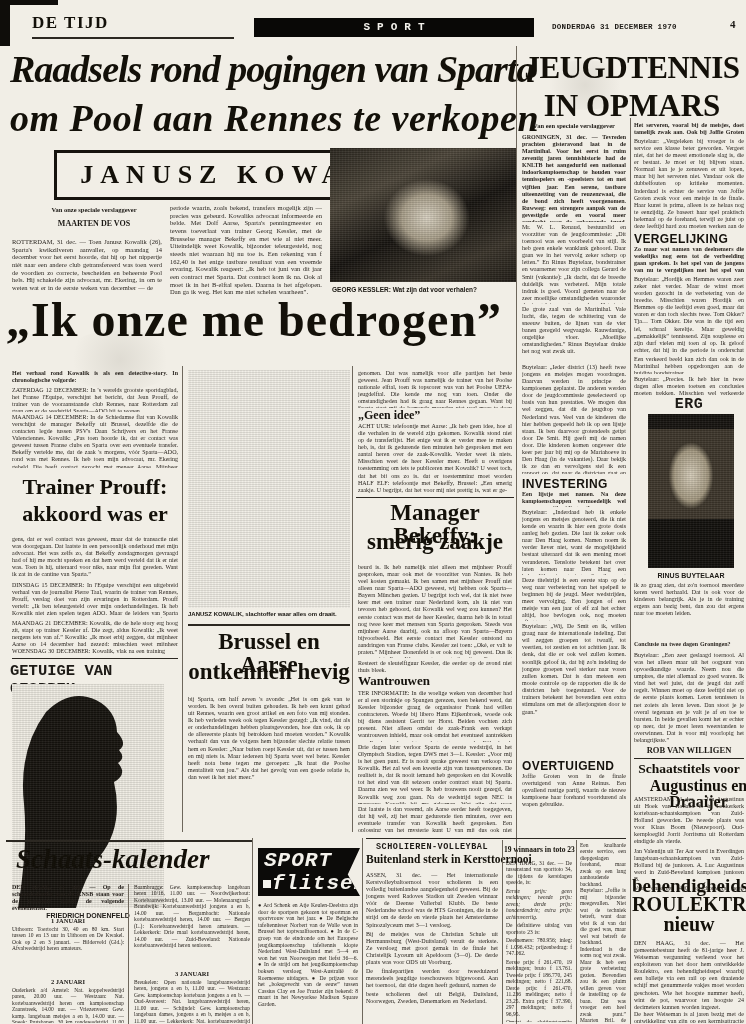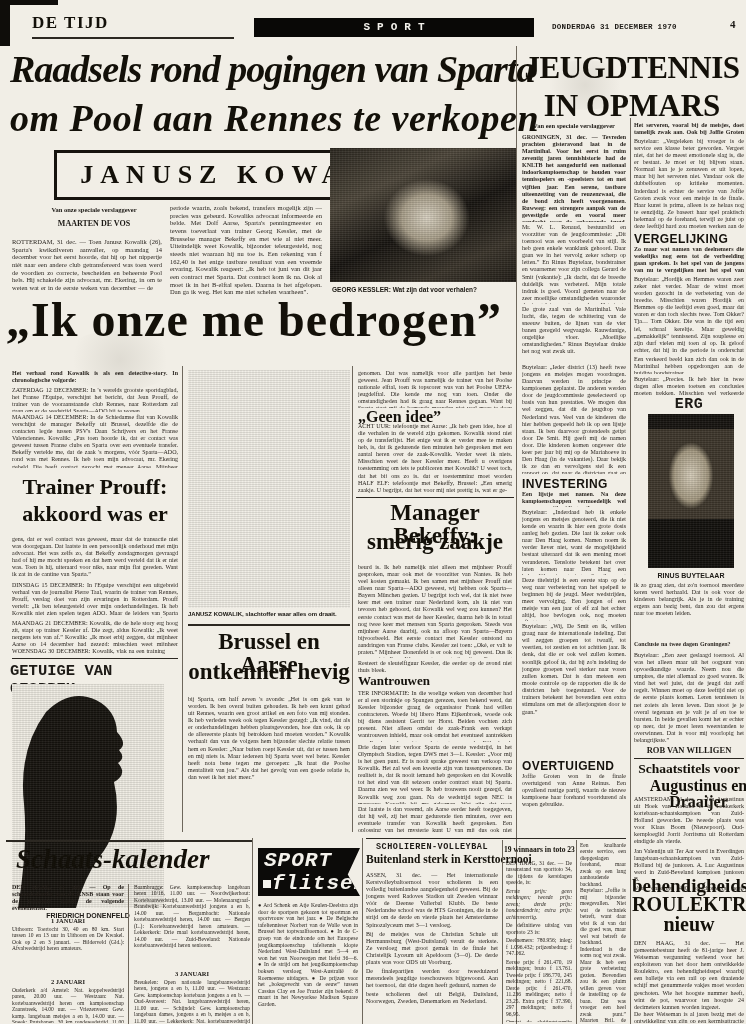--- a/index.html
+++ b/index.html
@@ -7,21 +7,21 @@
        font-family:"Liberation Serif",serif;color:#1d1a16}
   .t{position:absolute}
   .j{text-align:justify;overflow:hidden;font-size:6px;line-height:1.18;word-spacing:.4px;color:#241f1a}
   .j2{font-size:6.5px}
   .b{font-weight:bold}
   .i{font-style:italic}
   .c{text-align:center}
   .sans{font-family:Liberation Mono, monospace}
   .cap{font:bold 6.5px/1.2 "Liberation Sans",sans-serif;color:#17140f}
   .dateline{font:bold 6.5px/1.2 "Liberation Serif",serif}
-  .sub-serif{font-weight:bold;font-size:16px;line-height:1.05;color:#15120d}
+  .sub-serif{font-weight:bold;font-size:12px;line-height:1.05;color:#15120d}
   .sub-sans{font-family:"Liberation Sans",sans-serif;font-weight:bold;font-size:12px;letter-spacing:.4px;color:#15120d}
   .head-serif{font-weight:bold;color:#131009;line-height:1.02}
   .rh{position:absolute;background:#2c2822}
   .rv{position:absolute;width:1px;background:#6e6density}
   .rv{position:absolute;width:1px;background:#6e675c}
   .photo{position:absolute;overflow:hidden}
   .photo::after{content:"";position:absolute;inset:0;
      background:repeating-linear-gradient(0deg,rgba(255,255,255,.05) 0 1px,rgba(0,0,0,.09) 1px 2px),
                 repeating-linear-gradient(90deg,rgba(255,255,255,.03) 0 1px,rgba(0,0,0,.04) 1px 3px)}
   .stain{position:absolute;border-radius:50%;background:radial-gradient(circle,rgba(90,84,70,.12),transparent 70%)}

